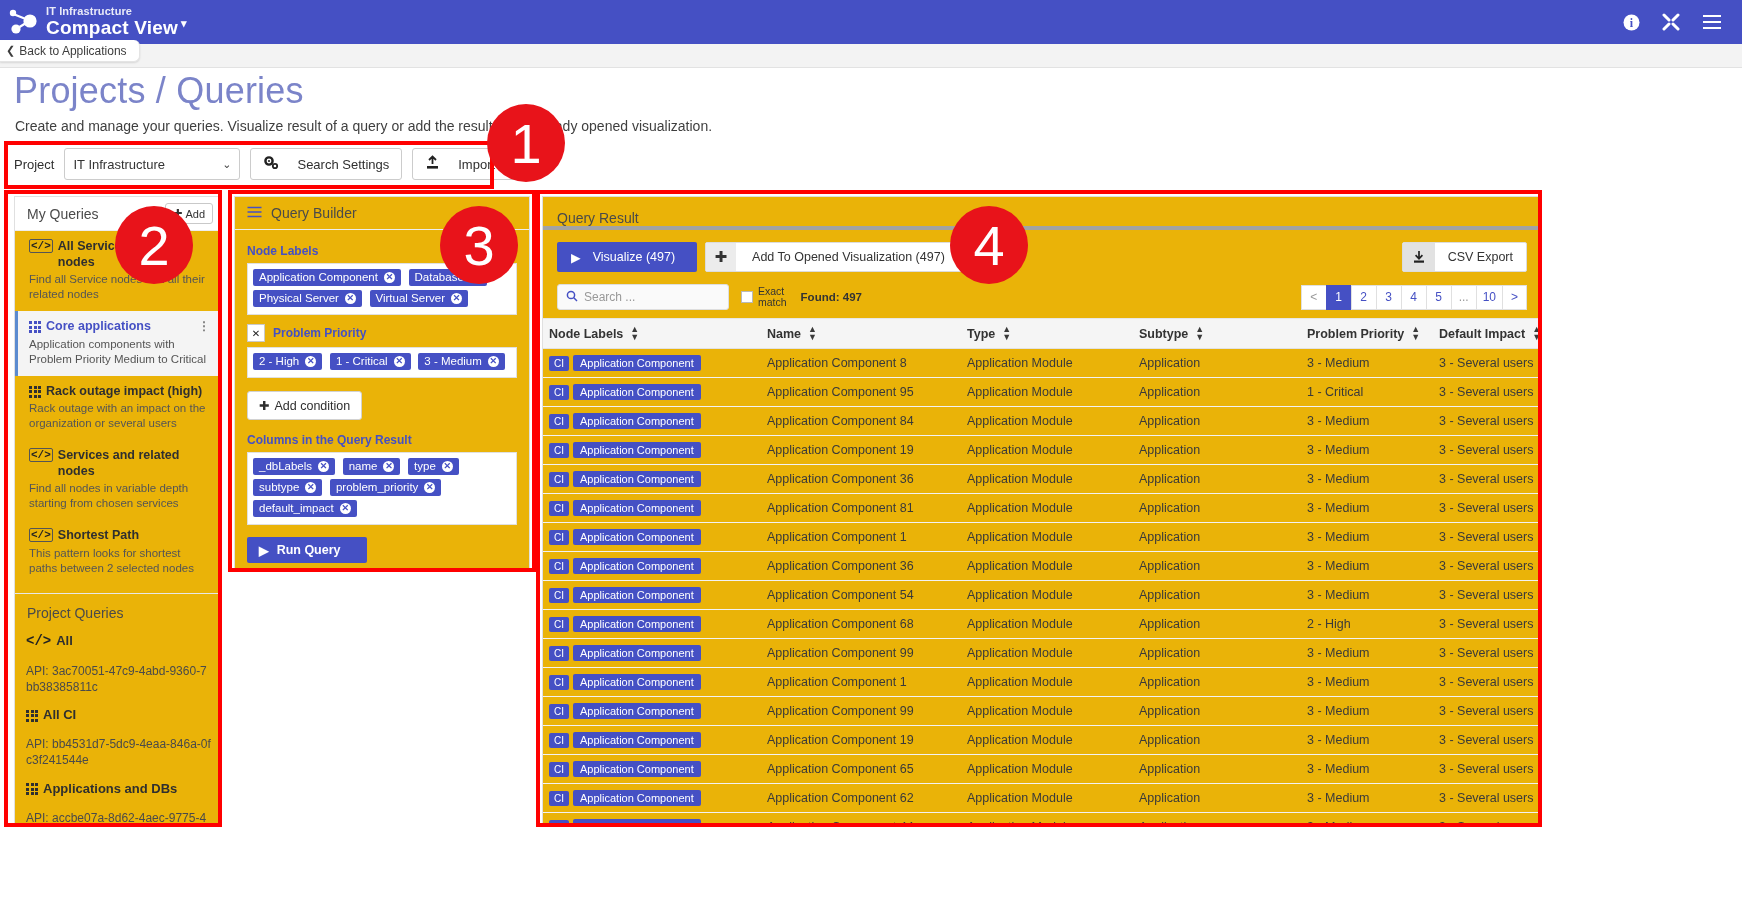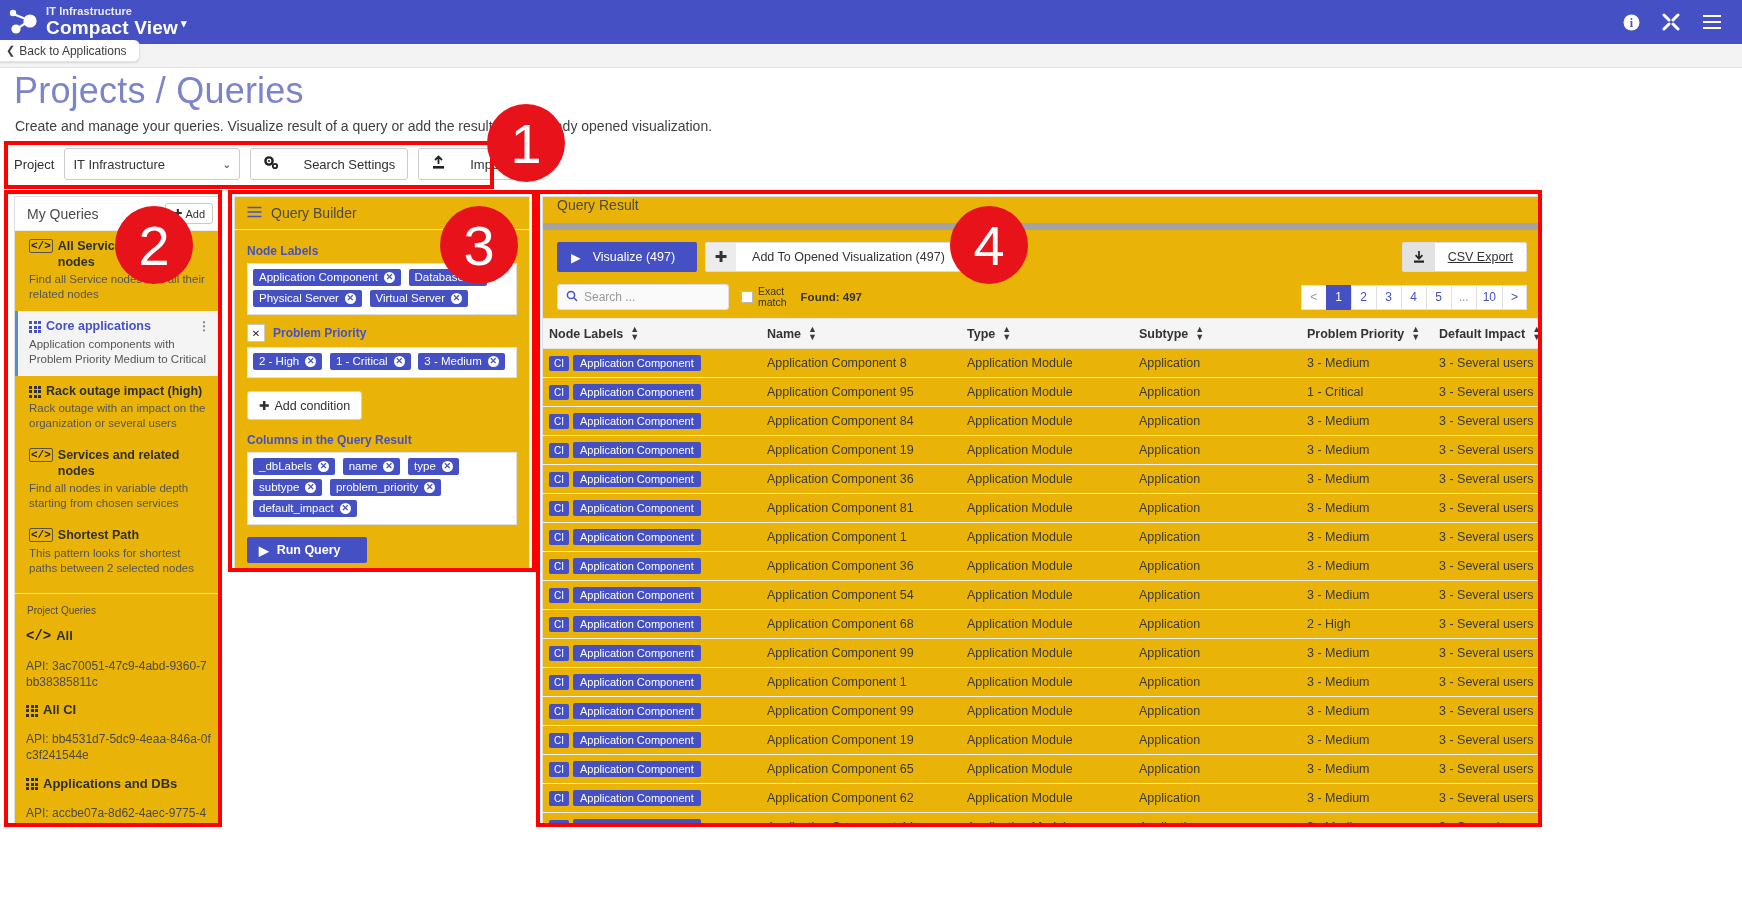--- a/index.html
+++ b/index.html
@@ -51,42 +51,42 @@
   
   .proj-bar { position: absolute; left: 14px; top: 148px; display: flex; align-items: center; gap: 10px; }
   .proj-label { font-size: 13px; color: #2f2f2f; }
   .proj-select {
     width: 176px; height: 32px; border: 1px solid #ccc; background: #fff; border-radius: 3px;
     font-size: 13px; color: #333; padding: 0 8px; display: flex; align-items: center; cursor: pointer;
   }
   .proj-select .sel-caret { margin-left: auto; font-size: 11px; color: #444; }
   .tbtn {
     height: 32px; border: 1px solid #ccc; background: #fff; border-radius: 3px;
-    display: flex; align-items: center; gap: 24px; padding: 0 12px; font-size: 13px; color: #2f2f2f; cursor: pointer;
+    display: flex; align-items: center; gap: 18px; padding: 0 12px; font-size: 13px; color: #2f2f2f; cursor: pointer;
   }
 
   
   .panel { position: absolute; background: #eab308; border: 1px solid #e0e0e0; }
 
   
   #queries-panel { left: 14px; top: 196px; width: 208px; height: 630px; overflow: hidden; }
   .q-head { display: flex; align-items: center; height: 34px; padding: 0 8px 0 12px; border-bottom: 1px solid #ededed; background: #fff; }
   .q-head-title { font-size: 14px; color: #4a4a4a; }
   .add-btn {
     margin-left: auto; height: 21px; border: 1px solid #c9c9c9; background: #fff; border-radius: 3px;
     font-size: 11px; padding: 0 7px; display: flex; align-items: center; gap: 3px; color: #333; cursor: pointer;
   }
   .q-item { padding: 8px 10px 9px 11px; border-left: 3px solid transparent; cursor: pointer; }
   .q-item.selected { background: #f4f4f4; border-left-color: #5b8bd0; }
   .q-item-title { font-size: 12.5px; font-weight: bold; color: #2f2f2f; display: flex; align-items: flex-start; gap: 5px; line-height: 1.25; }
   .q-item.selected .q-item-title { color: #4550c4; }
   .q-item-title .dots { margin-left: auto; color: #777; font-weight: bold; letter-spacing: 1px; font-size: 12px; }
   .q-item-desc { font-size: 11.5px; color: #555; line-height: 1.3; margin-top: 2px; }
   .q-sep { height: 1px; background: #e8e8e8; margin: 8px 0 0 0; }
-  .pq-head { padding: 11px 12px 9px 12px; font-size: 10px; color: #4a4a4a; }
+  .pq-head { padding: 11px 12px 9px 12px; font-size: 14px; color: #4a4a4a; }
   .pq-item { padding: 3px 10px 9px 11px; cursor: pointer; }
   .pq-title { font-size: 13px; font-weight: bold; color: #2f2f2f; display: flex; align-items: center; gap: 5px; }
   .pq-api { font-size: 12px; color: #4a4a4a; line-height: 1.35; margin-top: 14px; word-break: break-all; }
 
   
   .ico-code { font-family: "Liberation Mono", monospace; font-size: 11px; border: 1px solid #555; border-radius: 2px; padding: 0 1px; line-height: 12px; display: inline-block; color: #222; }
   .ico-code-plain { font-family: "Liberation Mono", monospace; font-size: 14px; font-weight: bold; color: #222; }
   .ico-grid { display: inline-grid; grid-template-columns: repeat(3, 3px); grid-template-rows: repeat(3, 3px); gap: 1.5px; margin-top: 2px; }
   .ico-grid i { background: #2f2f2f; display: block; }
   .q-item.selected .ico-grid i { background: #4550c4; }
@@ -110,38 +110,38 @@
     margin: 13px 0 0 0; height: 29px; border: 1px solid #d2d2d2; background: #fff; border-radius: 3px;
     display: inline-flex; align-items: center; gap: 5px; padding: 0 11px; font-size: 12.5px; color: #2f2f2f; cursor: pointer;
   }
   .runbtn {
     margin: 12px 0 0 0; width: 120px; height: 26px; background: #4550c4; color: #fff; border: none; border-radius: 2px;
     display: flex; align-items: center; gap: 8px; padding: 0 12px; font-size: 12.5px; font-weight: bold; cursor: pointer;
   }
 
   
   #result-panel { left: 542px; top: 196px; width: 1000px; height: 630px; overflow: hidden; }
-  .qr-head { height: 33px; border-bottom: 7px solid #a3a3a3; display: flex; align-items: flex-start; padding: 0 14px; font-size: 14px; color: #4a4a4a; }
+  .qr-head { height: 33px; border-bottom: 4px solid #a3a3a3; display: flex; align-items: flex-end; padding: 0 14px; font-size: 14px; color: #4a4a4a; }
   .qr-actions { display: flex; align-items: center; padding: 12px 14px; }
   .vis-btn {
     height: 30px; background: #4550c4; color: #fff; border: none; border-radius: 2px;
     display: flex; align-items: center; gap: 12px; padding: 0 22px 0 14px; font-size: 12.5px; cursor: pointer;
   }
   .addvis-btn {
     height: 30px; background: #fff; color: #333; border: 1px solid #dcdcdc; border-radius: 2px;
     display: flex; align-items: center; font-size: 12.5px; cursor: pointer; margin-left: 8px; overflow: hidden;
   }
   .addvis-btn .plus { width: 30px; height: 28px; background: #ececec; display: flex; align-items: center; justify-content: center; font-size: 15px; color: #333; }
   .addvis-btn .lbl { padding: 0 16px; }
   .csv-btn {
     margin-left: auto; height: 30px; background: #fff; border: 1px solid #dcdcdc; border-radius: 2px;
     display: flex; align-items: center; font-size: 12.5px; color: #333; cursor: pointer; overflow: hidden;
   }
   .csv-btn .ic { width: 32px; height: 28px; background: #e2e2e2; display: flex; align-items: center; justify-content: center; }
-  .csv-btn .lbl { padding: 0 13px; text-decoration: underline; }
+  .csv-btn .lbl { padding: 0 13px; }
 
   .qr-filter { display: flex; align-items: center; padding: 0 14px 8px 14px; }
   .search-box {
     width: 172px; height: 26px; border: 1px solid #dedede; background: #fafafa; border-radius: 3px;
     display: flex; align-items: center; gap: 6px; padding: 0 8px; font-size: 12px; color: #999;
   }
   .exact { display: flex; align-items: center; gap: 5px; margin-left: 12px; }
   .exact .box { width: 12px; height: 12px; border: 1px solid #b9b9b9; background: #fff; }
   .exact .txt { font-size: 10.5px; color: #333; line-height: 1.05; }
   .found { margin-left: 14px; font-size: 11.5px; font-weight: bold; color: #333; }

